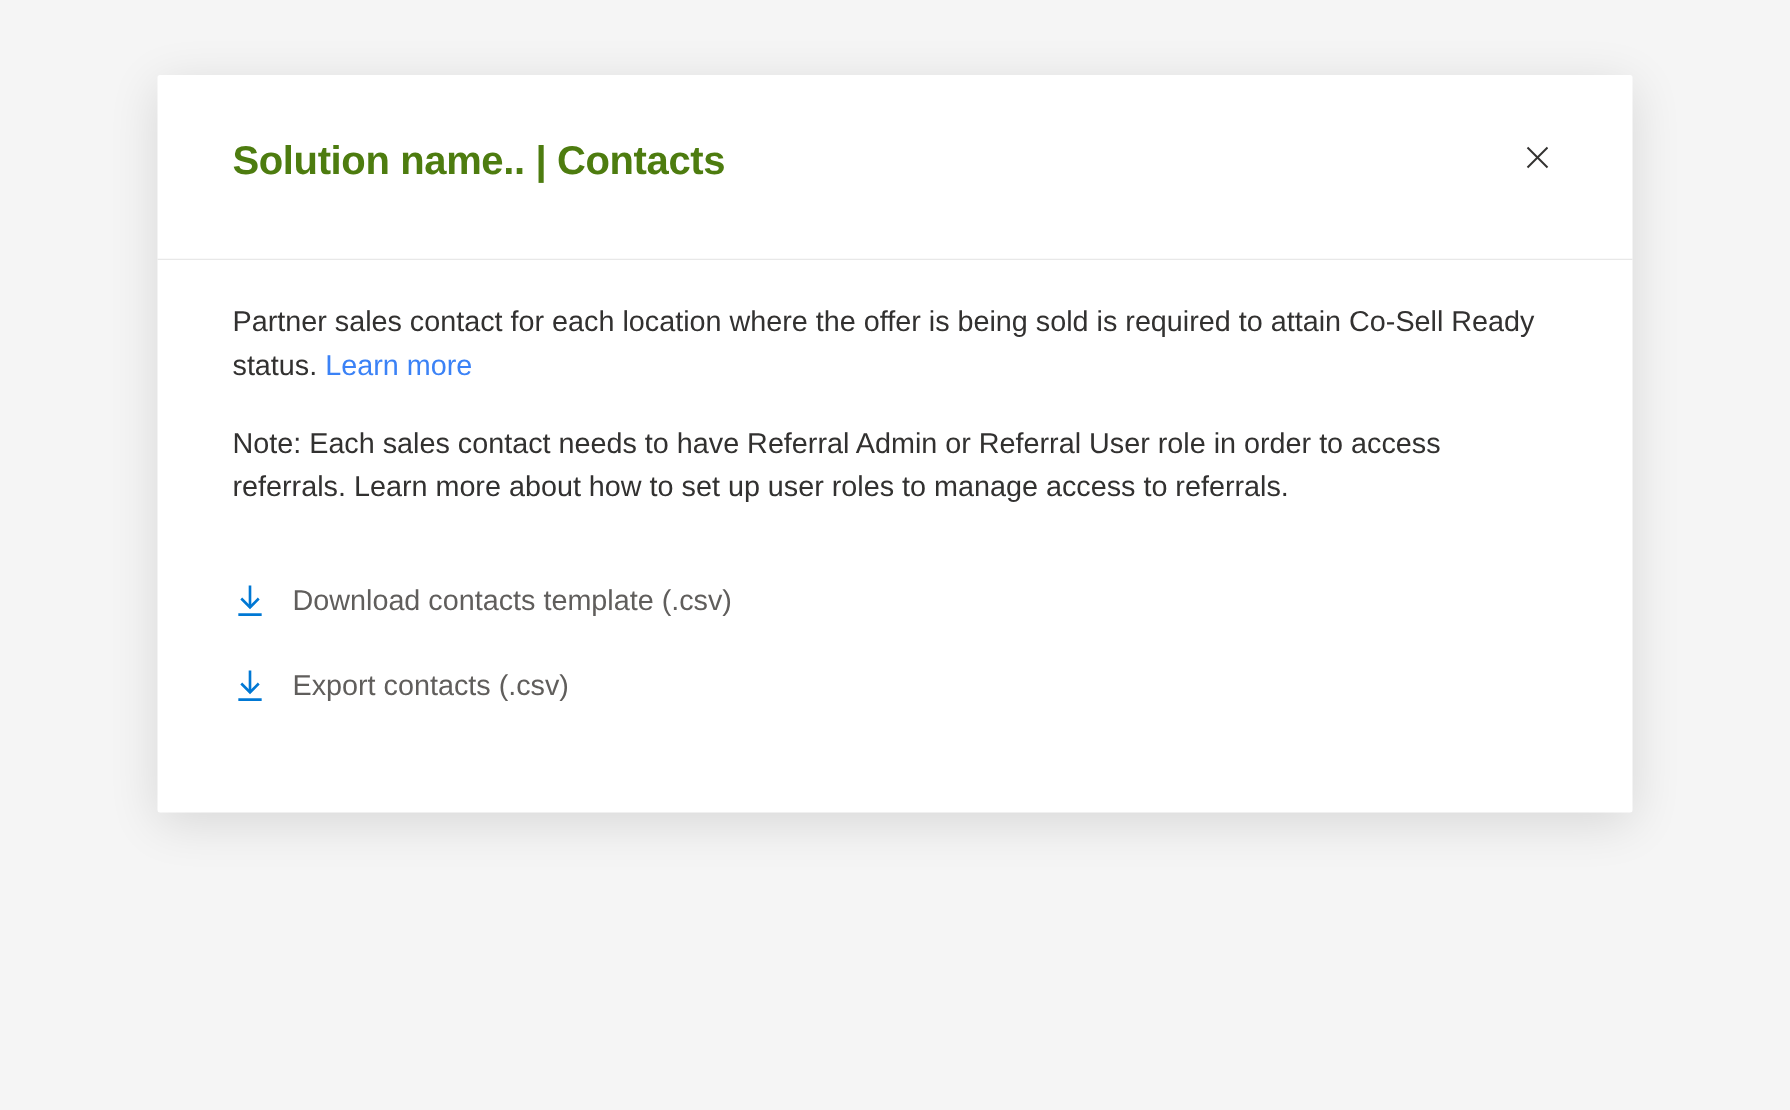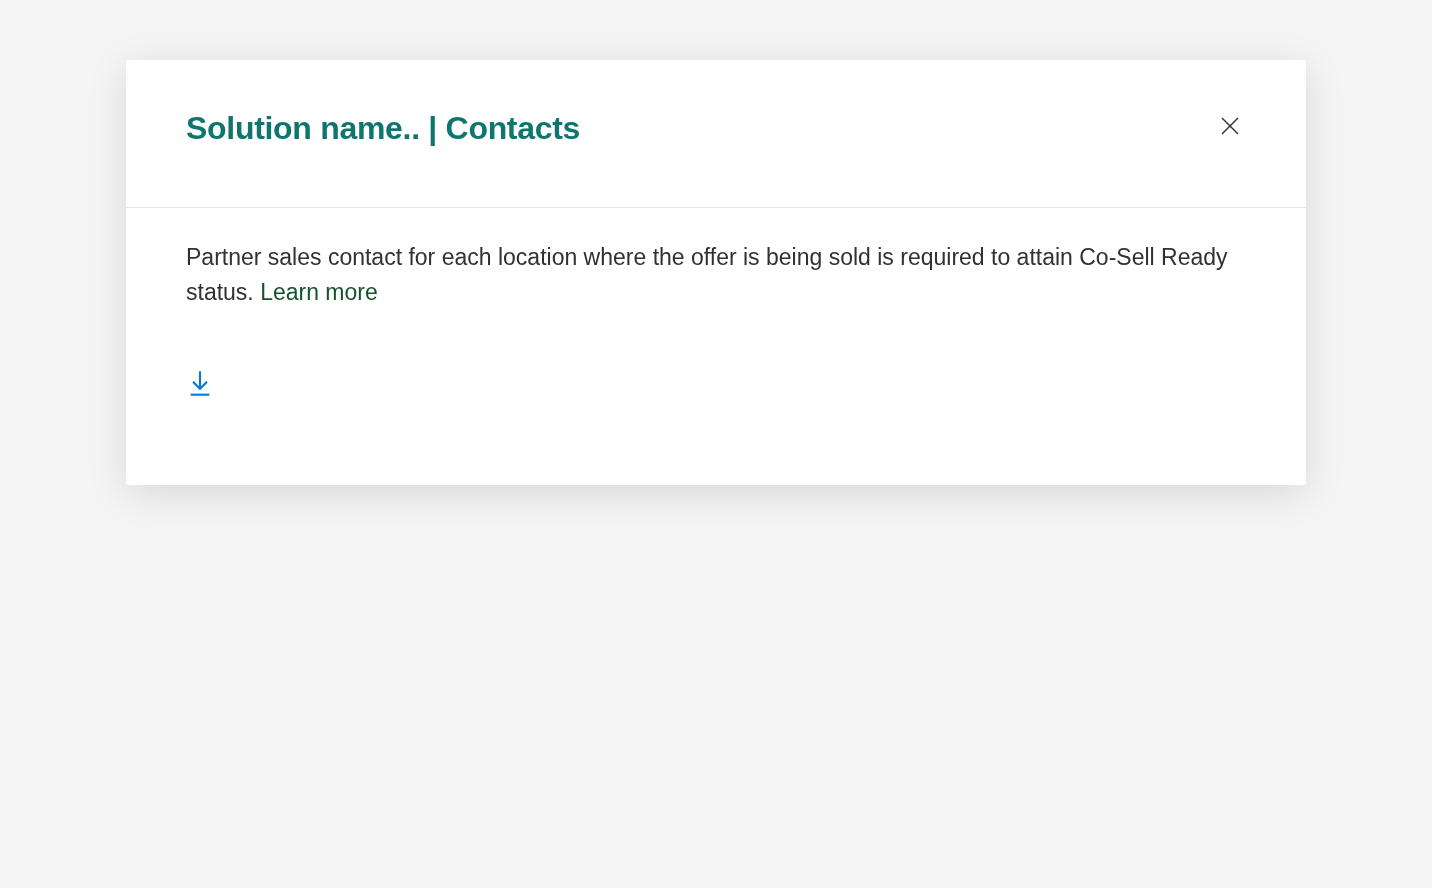--- a/index.html
+++ b/index.html
@@ -30,21 +30,21 @@
       display: flex;
       justify-content: space-between;
       align-items: flex-start;
       padding: 50px 60px 60px 60px;
       border-bottom: 1px solid #e8e8e8;
     }
     
     .panel-title {
       font-size: 32px;
       font-weight: 700;
-      color: #0f766e;
+      color: #4d7c0f;
       letter-spacing: -0.3px;
     }
     
     .close-button {
       background: none;
       border: none;
       cursor: pointer;
       padding: 4px;
       display: flex;
       align-items: center;
@@ -62,21 +62,21 @@
     }
     
     .paragraph {
       font-size: 23px;
       line-height: 1.5;
       color: #323130;
       margin-bottom: 28px;
     }
     
     .link {
-      color: #14532d;
+      color: #3b82f6;
       text-decoration: none;
       cursor: pointer;
     }
     
     .actions {
       margin-top: 48px;
     }
     
     .action-item {
       display: flex;
@@ -111,27 +111,37 @@
         <line x1="20" y1="4" x2="4" y2="20"></line>
       </svg>
     </button>
   </div>
 
   <div class="panel-body">
     <p class="paragraph">
       <span>Partner sales contact for each location where the offer is being sold is required to attain Co-Sell Ready status. </span><a class="link">Learn more</a>
     </p>
 
+    <p class="paragraph">Note: Each sales contact needs to have Referral Admin or Referral User role in order to access referrals. Learn more about how to set up user roles to manage access to referrals.</p>
 
 
     <div class="actions">
+      <div class="action-item">
+        <svg class="action-icon" viewBox="0 0 24 24" fill="none" stroke="currentColor" stroke-width="1.8">
+          <line x1="12" y1="2" x2="12" y2="17"></line>
+          <polyline points="6,11 12,17 18,11"></polyline>
+          <line x1="4" y1="22" x2="20" y2="22"></line>
+        </svg>
+        <span class="action-label">Download contacts template (.csv)</span>
+      </div>
 
       <div class="action-item">
         <svg class="action-icon" viewBox="0 0 24 24" fill="none" stroke="currentColor" stroke-width="1.8">
           <line x1="12" y1="2" x2="12" y2="17"></line>
           <polyline points="6,11 12,17 18,11"></polyline>
           <line x1="4" y1="22" x2="20" y2="22"></line>
         </svg>
+        <span class="action-label">Export contacts (.csv)</span>
       </div>
 
     </div>
   </div>
 </div>
 
 </body></html>

